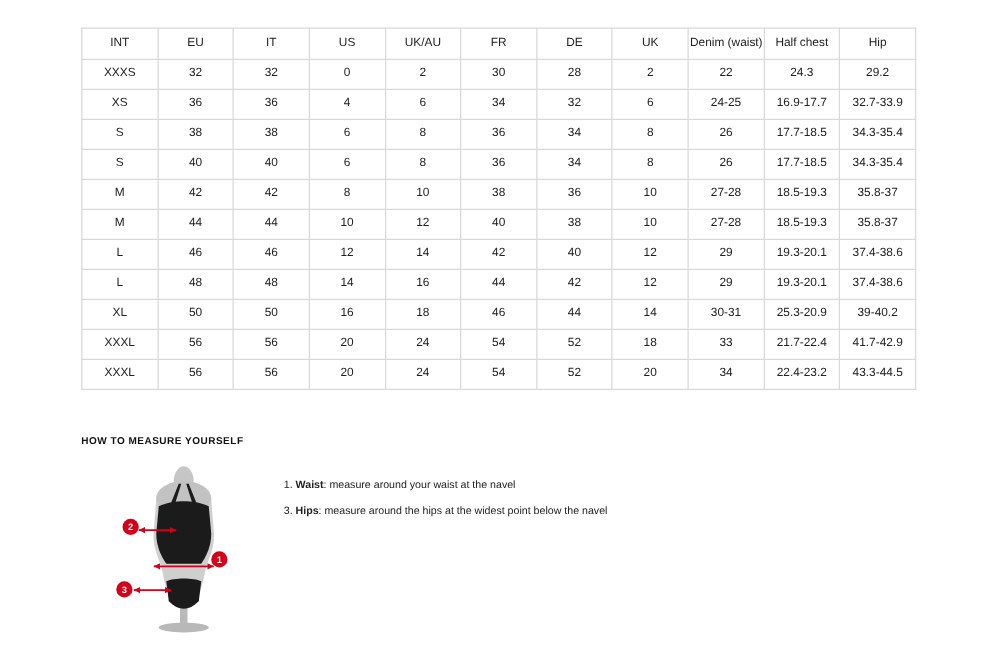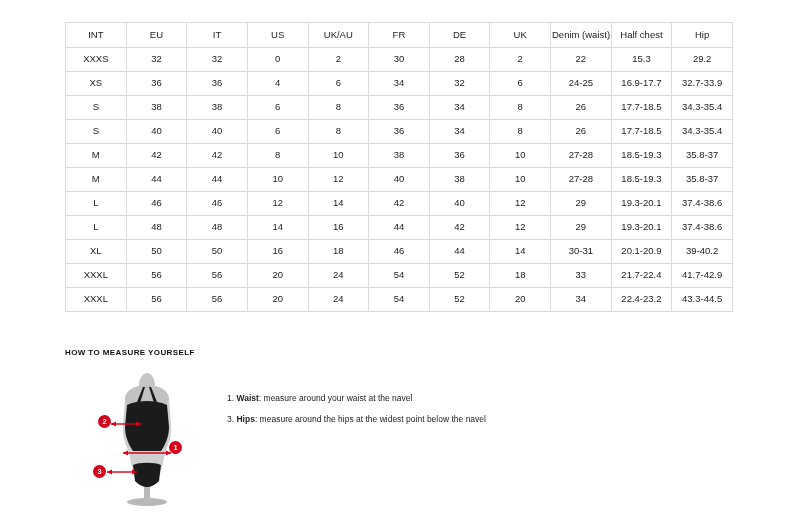--- a/index.html
+++ b/index.html
@@ -71,21 +71,21 @@
   .figure-box {
     position: relative;
     width: 120px;
     height: 140px;
     margin-left: 20px;
     margin-top: 2px;
     flex: none;
   }
   .notes {
     margin-left: 22px;
-    margin-top: 26px;
+    margin-top: 15px;
   }
   .note {
     font-size: 8.5px;
     color: #222222;
     margin-bottom: 11px;
     line-height: 1.2;
   }
   .note b { font-weight: bold; }
 
   
@@ -136,21 +136,21 @@
           <tr>
             <td>XXXS</td>
             <td>32</td>
             <td>32</td>
             <td>0</td>
             <td>2</td>
             <td>30</td>
             <td>28</td>
             <td>2</td>
             <td>22</td>
-            <td>15.3</td>
+            <td>24.3</td>
             <td>29.2</td>
           </tr>
           <tr>
             <td>XS</td>
             <td>36</td>
             <td>36</td>
             <td>4</td>
             <td>6</td>
             <td>34</td>
             <td>32</td>
@@ -240,21 +240,21 @@
           <tr>
             <td>XL</td>
             <td>50</td>
             <td>50</td>
             <td>16</td>
             <td>18</td>
             <td>46</td>
             <td>44</td>
             <td>14</td>
             <td>30-31</td>
-            <td>20.1-20.9</td>
+            <td>25.3-20.9</td>
             <td>39-40.2</td>
           </tr>
           <tr>
             <td>XXXL</td>
             <td>56</td>
             <td>56</td>
             <td>20</td>
             <td>24</td>
             <td>54</td>
             <td>52</td>

